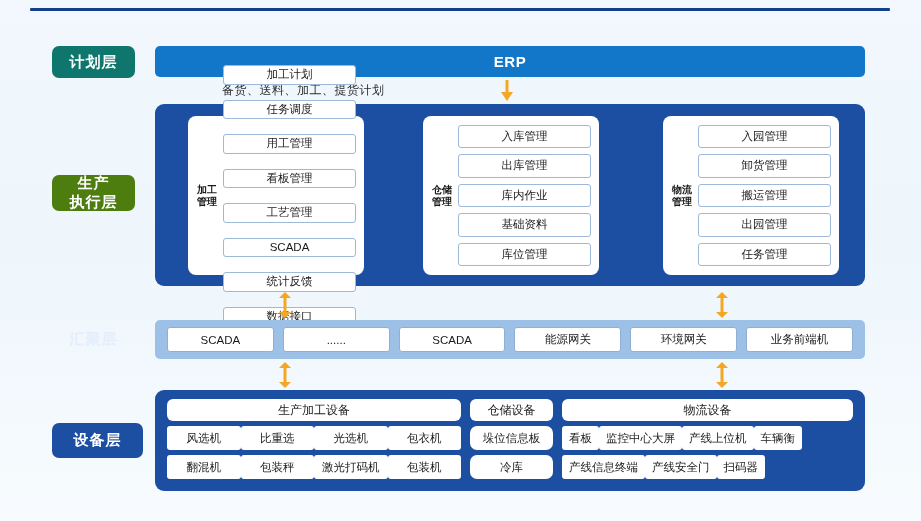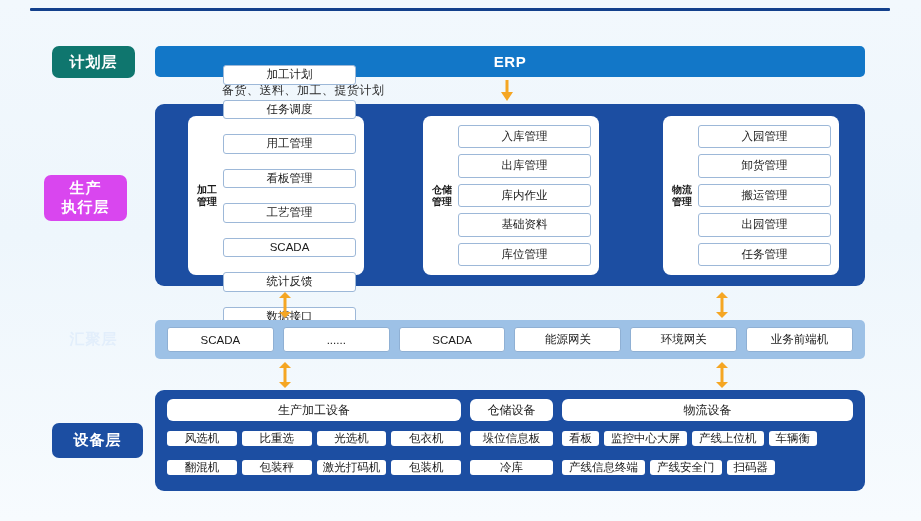--- a/index.html
+++ b/index.html
@@ -30,21 +30,21 @@
     justify-content: center;
     text-align: center;
     color: #ffffff;
     font-weight: bold;
     font-size: 15px;
     line-height: 1.25;
     border-radius: 7px;
     letter-spacing: 1px;
   }
   #badge-plan    { left: 52px; top: 46px;  width: 83px; height: 32px; background: #0f766e; }
-  #badge-mes     { left: 44px; top: 175px; width: 83px; height: 46px; background: #d946ef; }
+  #badge-mes     { left: 52px; top: 175px; width: 83px; height: 36px; background: #4d7c0f; }
   #badge-device  { left: 52px; top: 423px; width: 91px; height: 35px; background: #1c4ea2; }
 
   
   #badge-agg {
     position: absolute;
     left: 52px; top: 325px;
     width: 83px; height: 28px;
     display: flex; align-items: center; justify-content: center;
     color: #e2eefb;
     font-weight: bold;
@@ -179,32 +179,32 @@
   #dev-group-storage    { width: 83px; }
   #dev-group-logistics  { flex: 1 1 auto; }
 
   .dev-head {
     height: 22px;
     background: #ffffff;
     border-radius: 6px;
     display: flex; align-items: center; justify-content: center;
     font-size: 12px; color: #1a1a1a;
   }
-  .dev-row { display: flex; gap: 5px; height: 24px; align-items: center; }
+  .dev-row { display: flex; height: 24px; }
   .dev-cell {
     background: #ffffff;
     border-radius: 3px;
     display: flex; align-items: center; justify-content: center;
     font-size: 11.5px;
     color: #1a1a1a;
     white-space: nowrap;
     padding: 0 7px;
   }
   #dev-group-production .dev-row .dev-cell { flex: 1 1 0; padding: 0 2px; }
-  #dev-group-storage .dev-row .dev-cell { flex: 1 1 auto; }
+  #dev-group-storage .dev-row .dev-cell { flex: 1 1 auto; border-radius: 7px; }
   .dev-row.left-packed { justify-content: flex-start; }
 </style>
 </head>
 <body>
 
 <div id="top-rule"></div>
 
 <div class="layer-badge" id="badge-plan">
   <span>计划层</span>
 </div>

